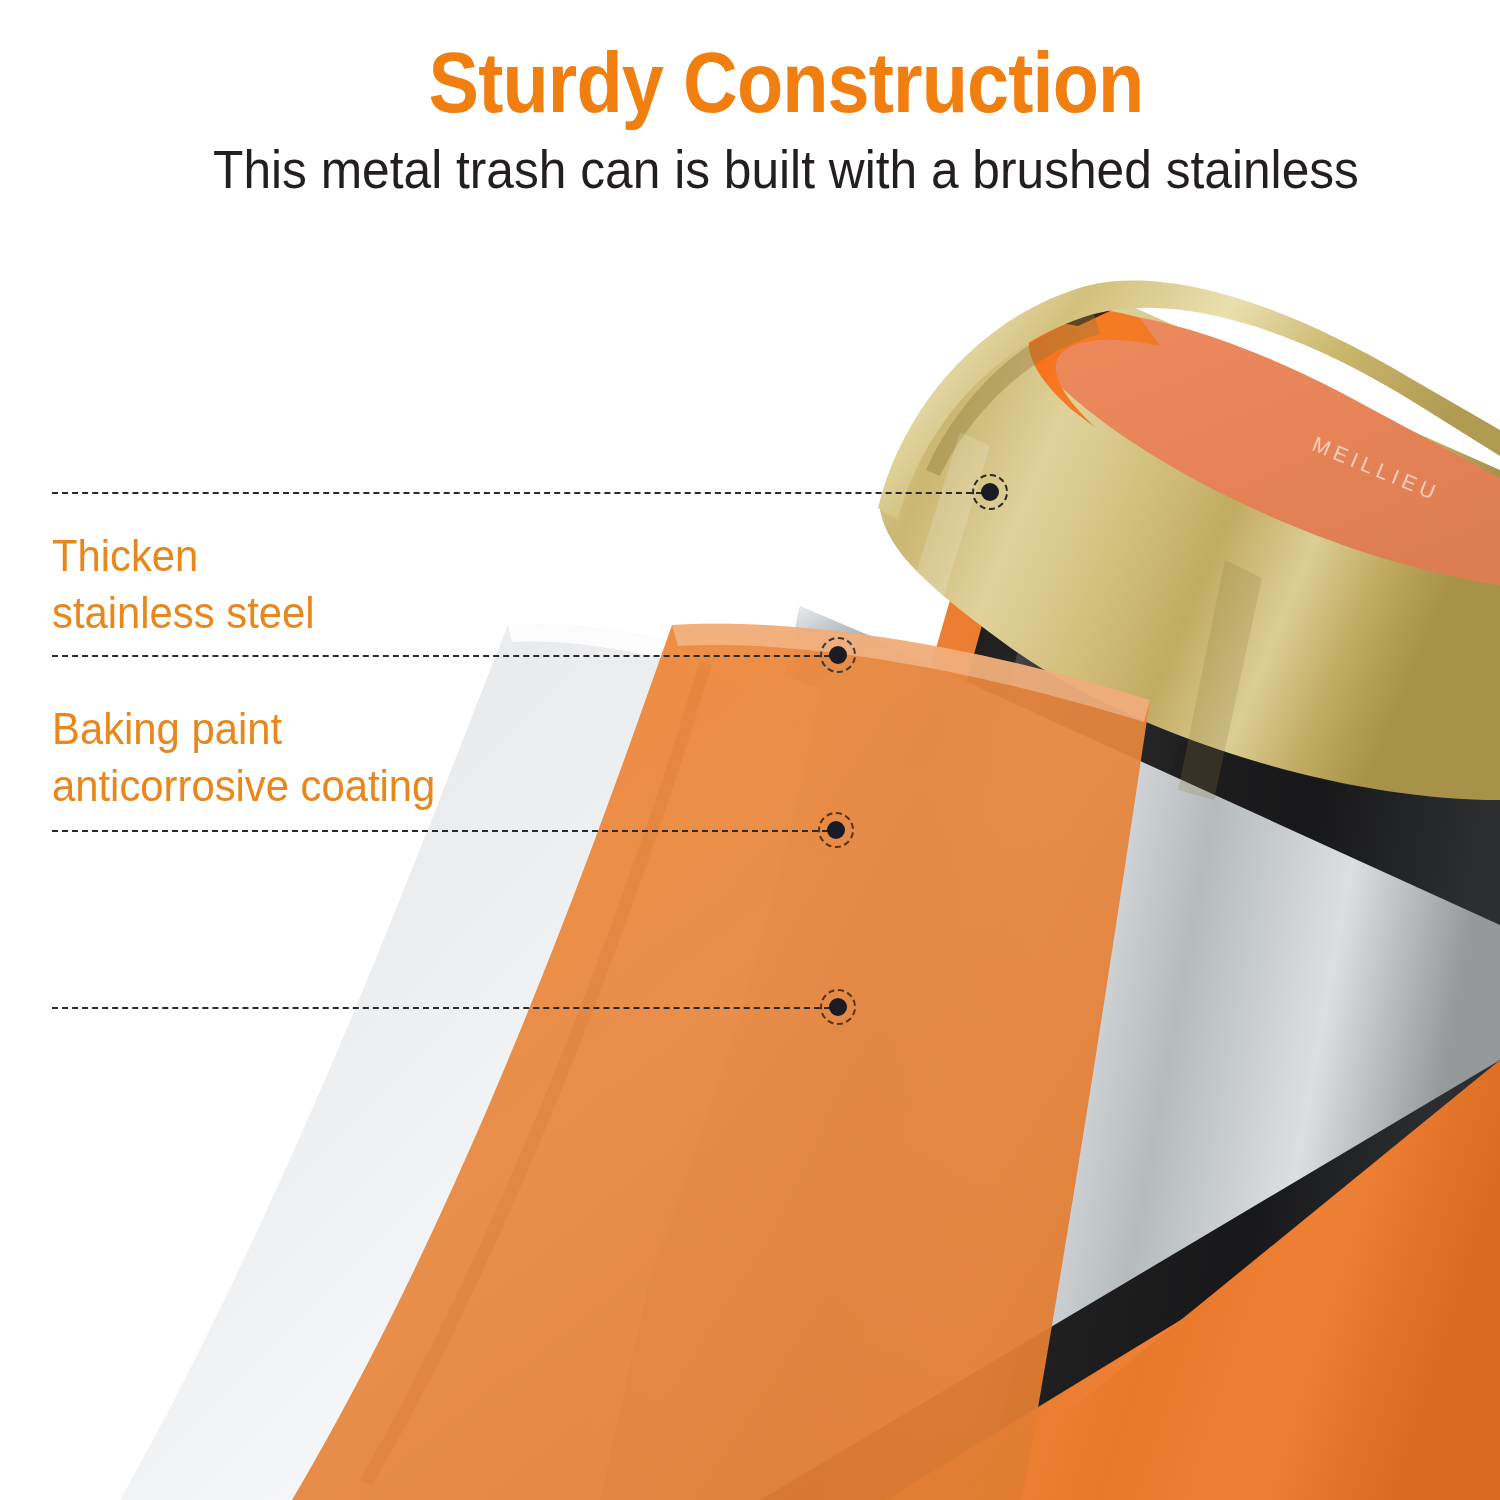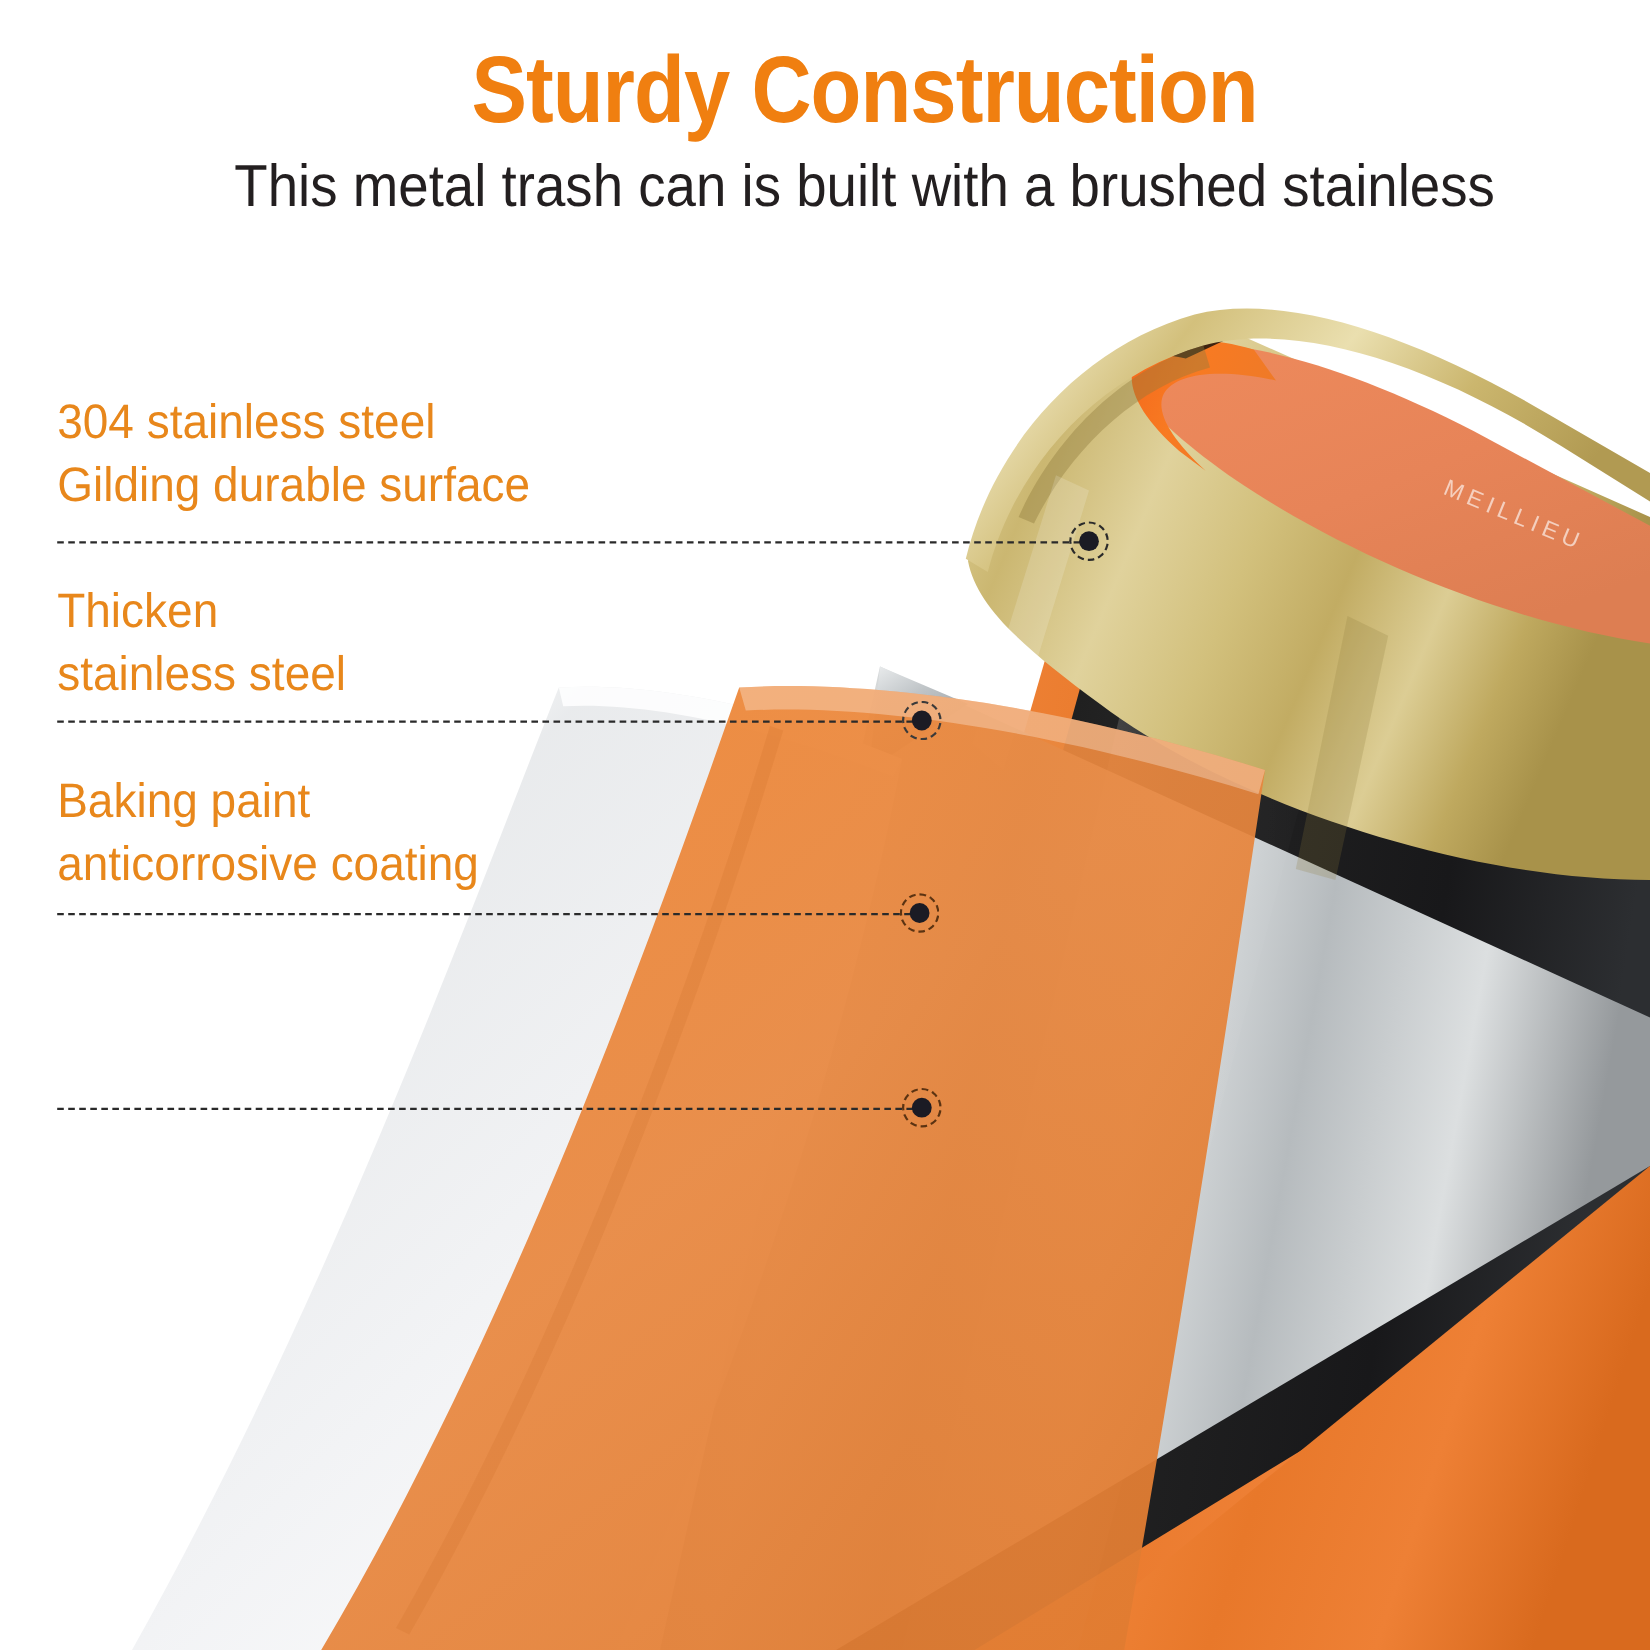--- a/index.html
+++ b/index.html
@@ -326,24 +326,20 @@
     </g>
   </svg>
 
   <div id="brand-mark">MEILLIEU</div>
 
   <div id="header-block">
     <h1 id="page-title">Sturdy Construction</h1>
     <p id="page-subtitle">This metal trash can is built with a brushed stainless</p>
   </div>
 
-  <div class="callout" id="callout-0">
-    <div class="callout-text">304 stainless steel
-Gilding durable surface</div>
-  </div>
   <div class="callout" id="callout-1">
     <div class="callout-text">Thicken
 stainless steel</div>
   </div>
   <div class="callout" id="callout-2">
     <div class="callout-text">Baking paint
 anticorrosive coating</div>
   </div>
 
   <div class="leader-line" id="leader-0"></div>

